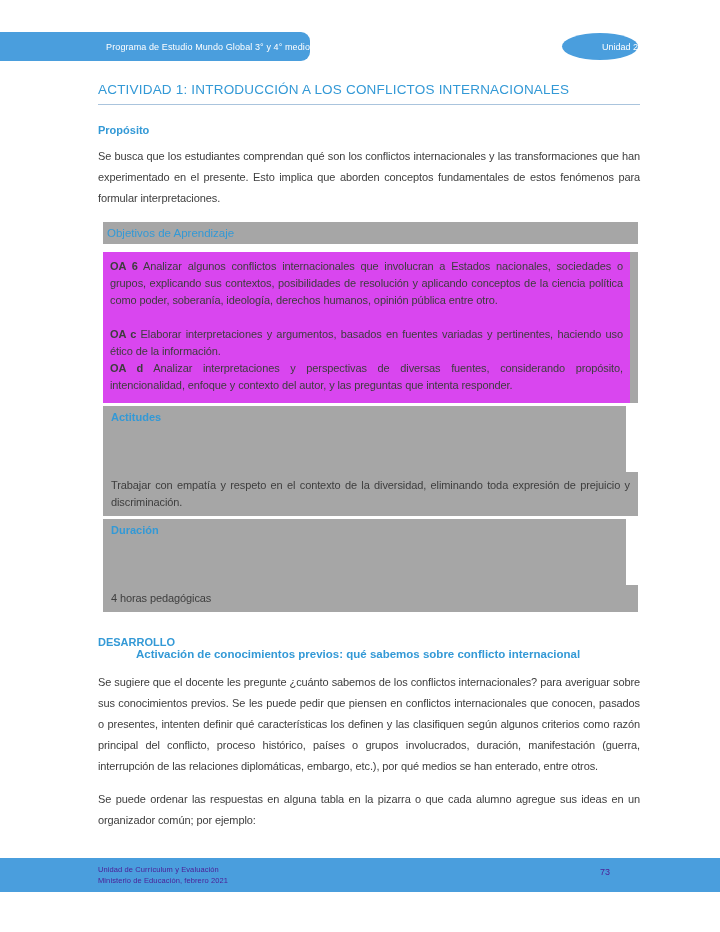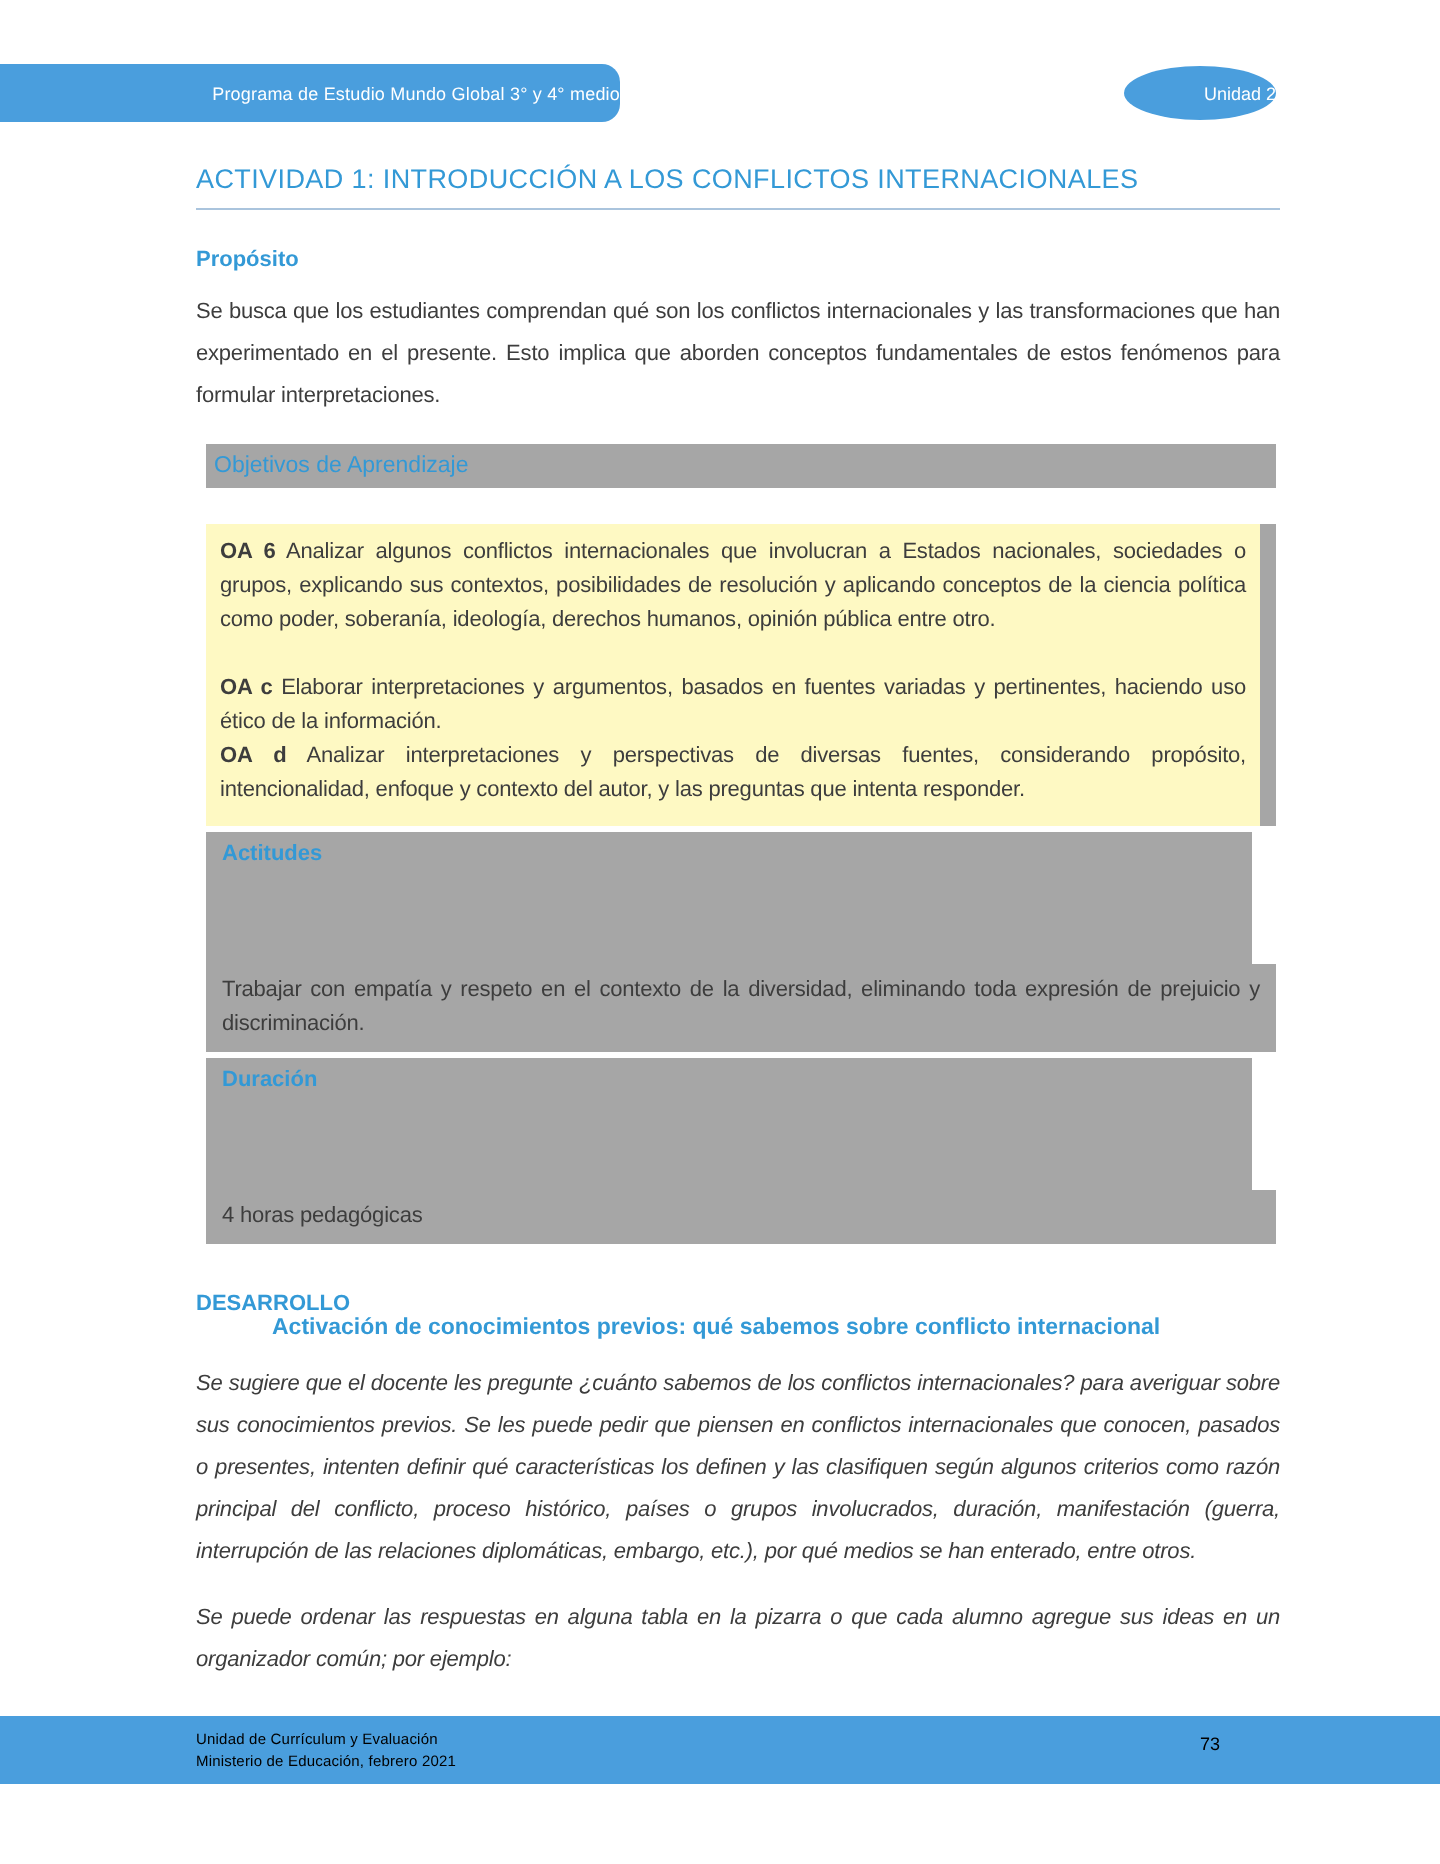--- a/index.html
+++ b/index.html
@@ -41,34 +41,34 @@
     color: var(--heading-blue, #3aa0dc);
     font-size:11px; font-weight:bold;
   }
   .h-proposito { margin-top:19px; }
   .h-desarrollo { margin-top:24px; }
 
   p.body-par {
     font-size:11px; line-height:21px; letter-spacing:-0.1px;
     text-align:justify; margin-top:10px;
   }
-  p.body-par.tight { margin-top:12px;font-style:italic; }
+  p.body-par.tight { margin-top:12px; }
 
   
   .obj-table { margin-top:13px; margin-left:5px; width:535px; font-size:11px; }
   .obj-header {
     background: var(--table-gray, #a6a6a6);
     color: var(--heading-blue, #2f99d4);
     font-weight:normal; font-size:11.5px;
     padding:5px 8px 5px 4px;
   }
   .obj-body {
-    background:#fef9c3;
+    background:#d946ef;
     border-right:8px solid var(--table-gray, #a6a6a6);
-    margin-top:18px;
+    margin-top:8px;
     padding:6px 7px 9px 7px;
   }
   .obj-body p { line-height:17px; text-align:justify; letter-spacing:-0.1px; }
   .obj-body p.gap-top { margin-top:17px; }
   .attr-row { display:flex; margin-top:3px;flex-direction:column; }
   .attr-label {
     flex:0 0 66px; background: var(--table-gray, #a6a6a6);
     color: var(--heading-blue, #2f99d4); font-weight:bold;
     padding:5px 4px 5px 8px; margin-right:12px;
   }
@@ -79,21 +79,21 @@
 
   .activation-subtitle {
     color: var(--heading-blue, #3aa0dc);
     font-size:11.5px; font-weight:bold;
     margin-left:38px;
   }
 
   
   .footer {
     position:absolute; top:858px; left:0; width:720px; height:34px;
-    background: var(--bar-blue, #4a9edd); color:#000000;
+    background: var(--bar-blue, #4a9edd); color:#4c1d95;
     padding:6px 0 0 98px;
   }
   .footer-line { font-size:7.5px; line-height:11px; letter-spacing:0.1px; }
   .footer-page { position:absolute; top:9px; left:600px; font-size:9px; }
 </style>
 </head>
 <body>
 
 <div class="page">
 

